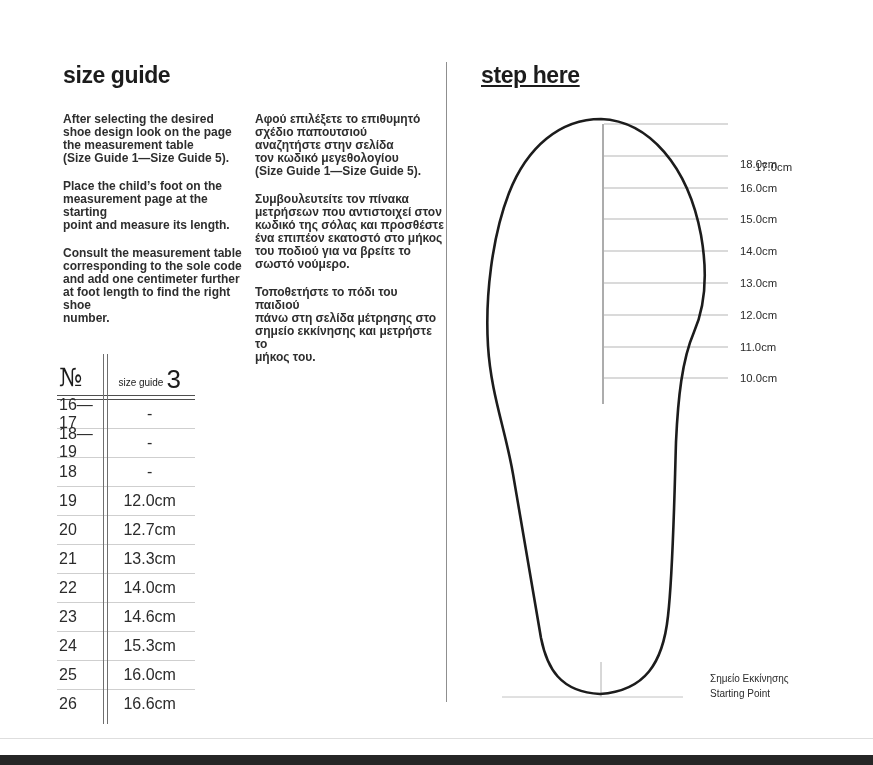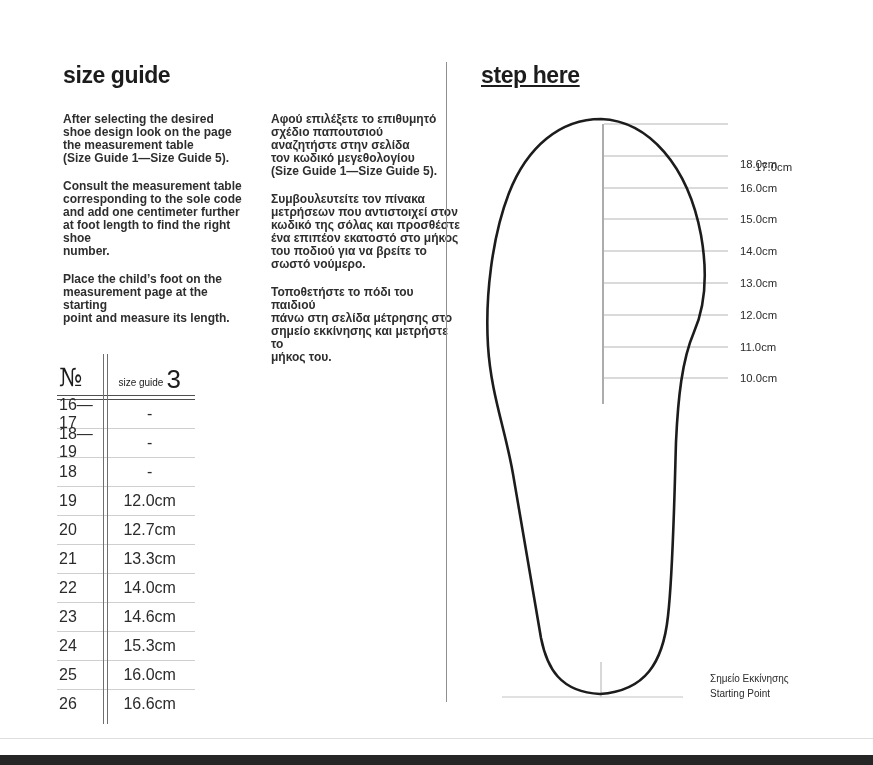--- a/index.html
+++ b/index.html
@@ -58,31 +58,31 @@
 </head>
 <body>
 
 <div class="abs title" style="left:63px;top:64px;">size guide</div>
 
 <div class="abs textcol" style="left:63px;top:113px;">
   <p class="para">After selecting the desired
 shoe design look on the page
 the measurement table
 (Size Guide 1—Size Guide 5).</p>
+  <p class="para">Place the child’s foot on the
+measurement page at the starting
+point and measure its length.</p>
   <p class="para">Consult the measurement table
 corresponding to the sole code
 and add one centimeter further
 at foot length to find the right shoe
 number.</p>
-  <p class="para">Place the child’s foot on the
-measurement page at the starting
-point and measure its length.</p>
-</div>
-
-<div class="abs textcol" style="left:255px;top:113px;margin-left:16px;">
+</div>
+
+<div class="abs textcol" style="left:255px;top:113px;">
   <p class="para">Αφού επιλέξετε το επιθυμητό
 σχέδιο παπουτσιού
 αναζητήστε στην σελίδα
 τον κωδικό μεγεθολογίου
 (Size Guide 1—Size Guide 5).</p>
   <p class="para">Συμβουλευτείτε τον πίνακα
 μετρήσεων που αντιστοιχεί στον
 κωδικό της σόλας και προσθέστε
 ένα επιπέον εκατοστό στο μήκος
 του ποδιού για να βρείτε το

